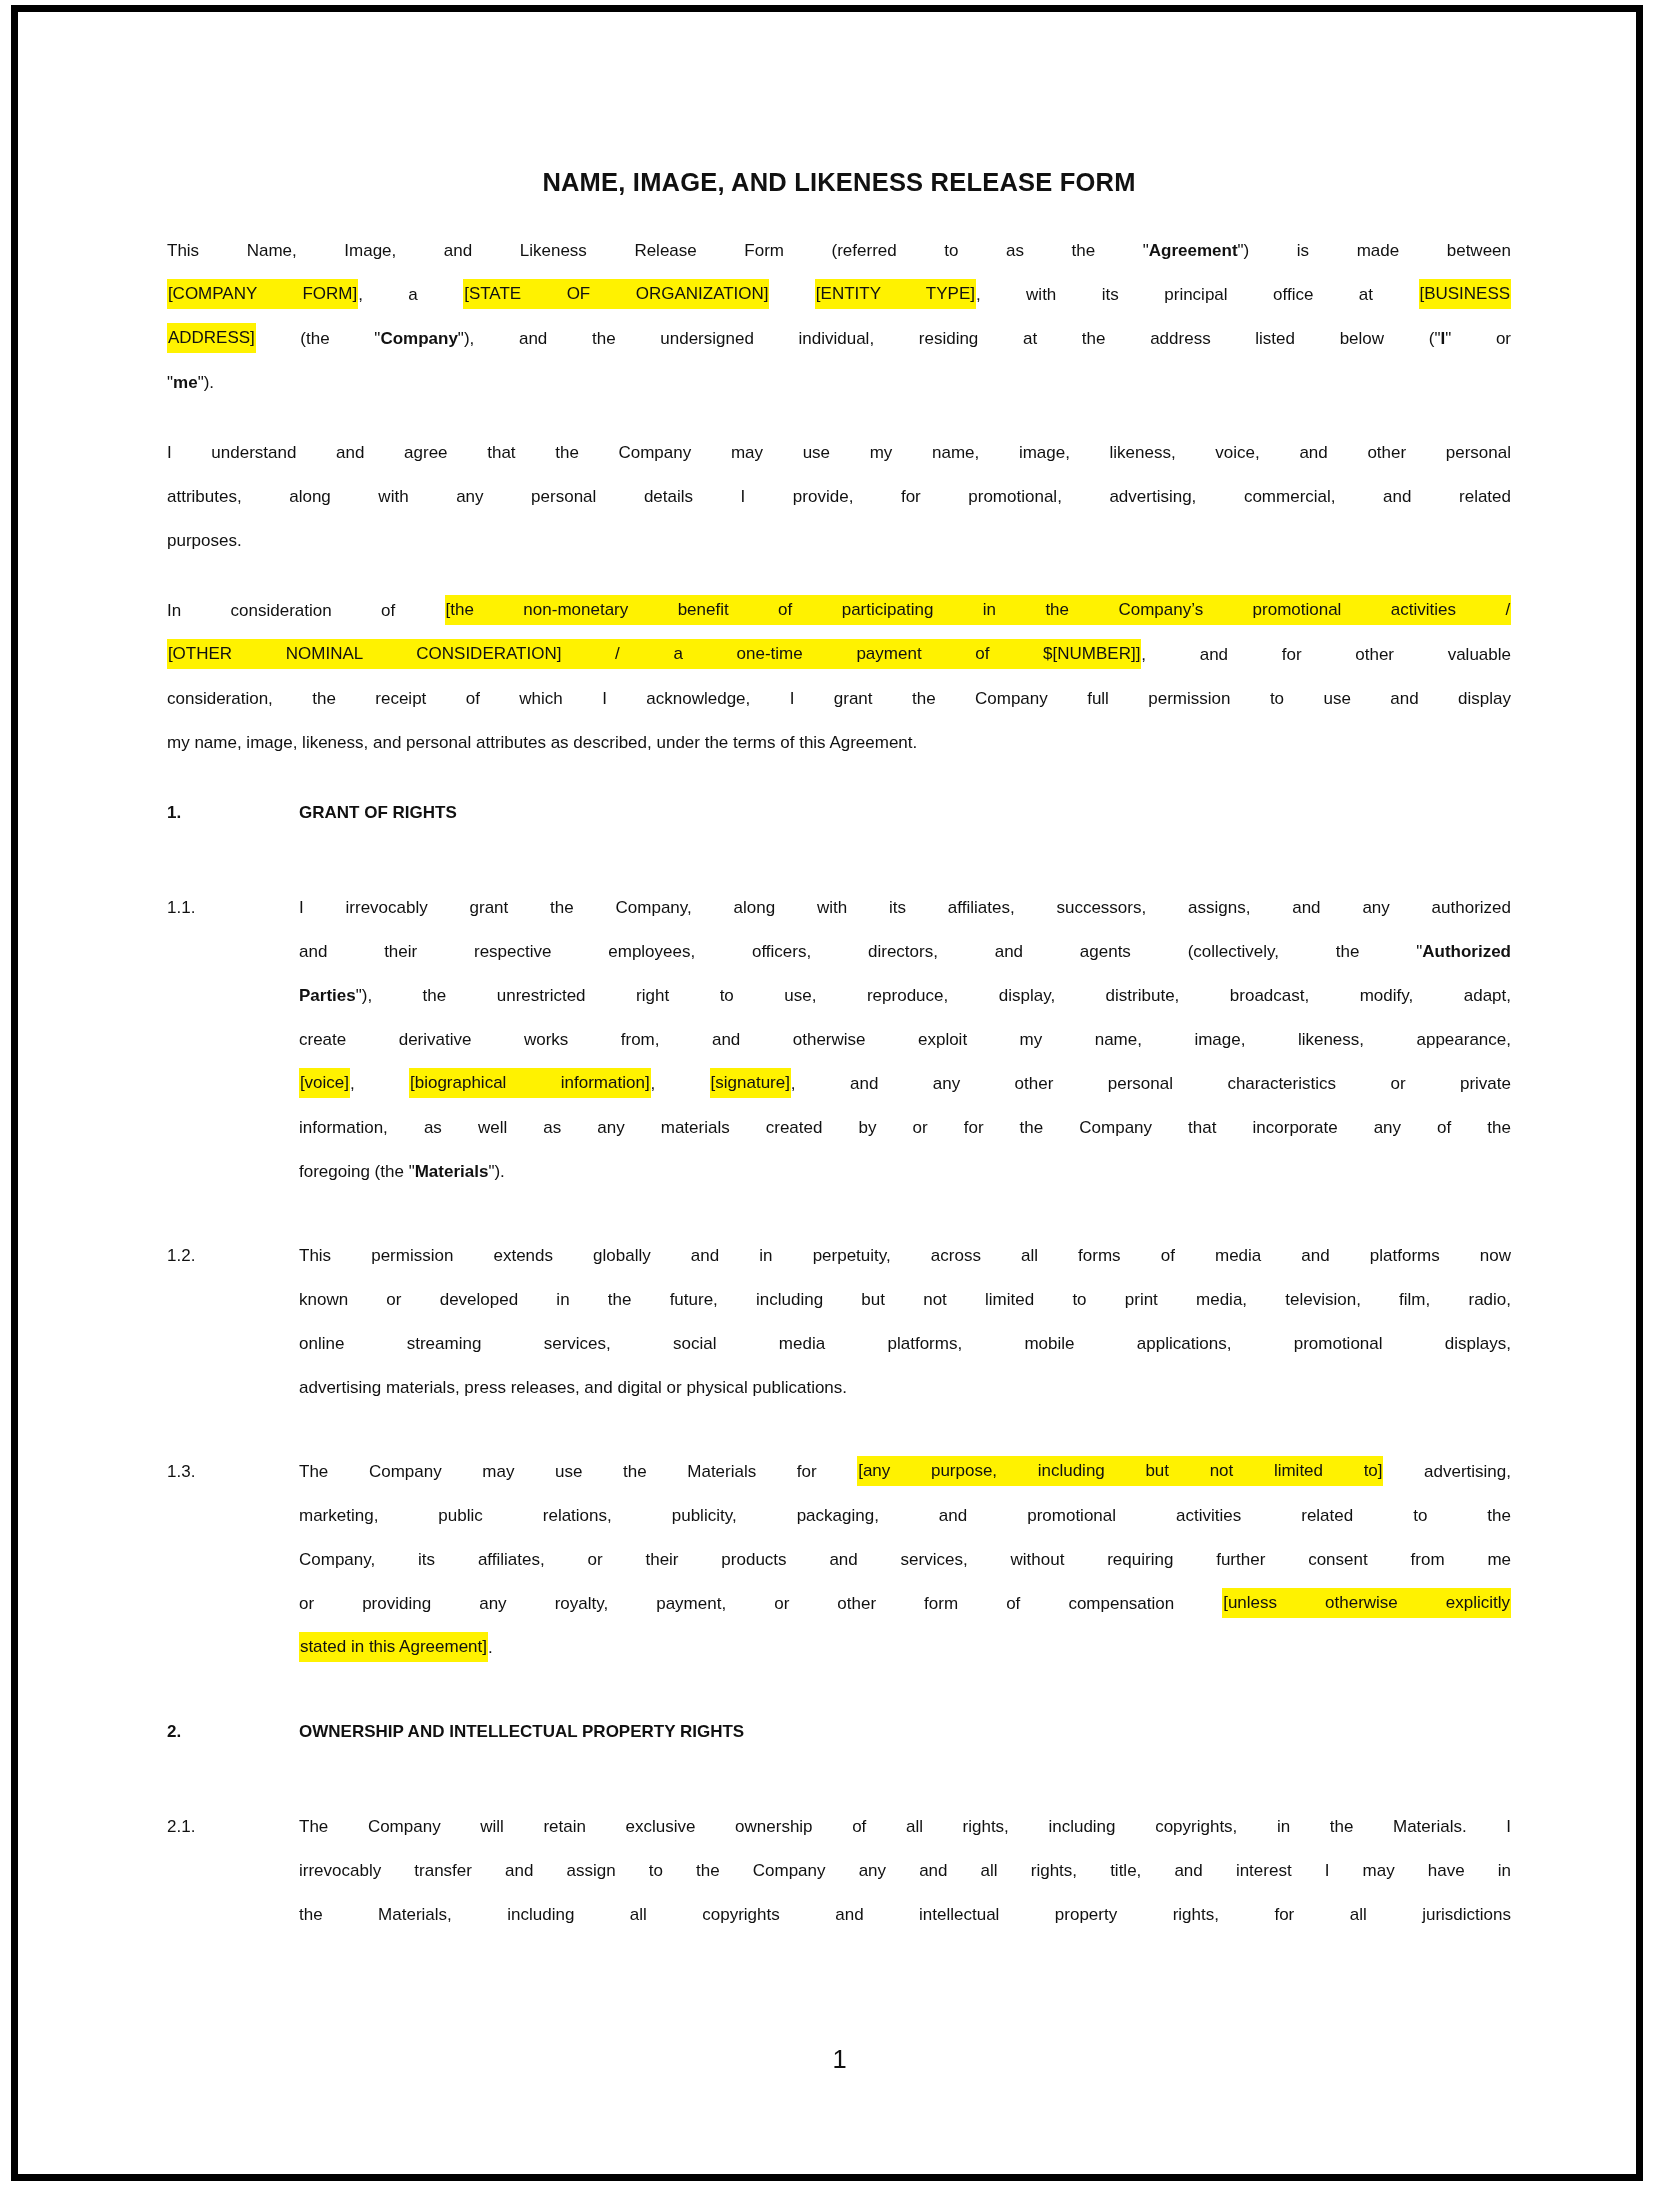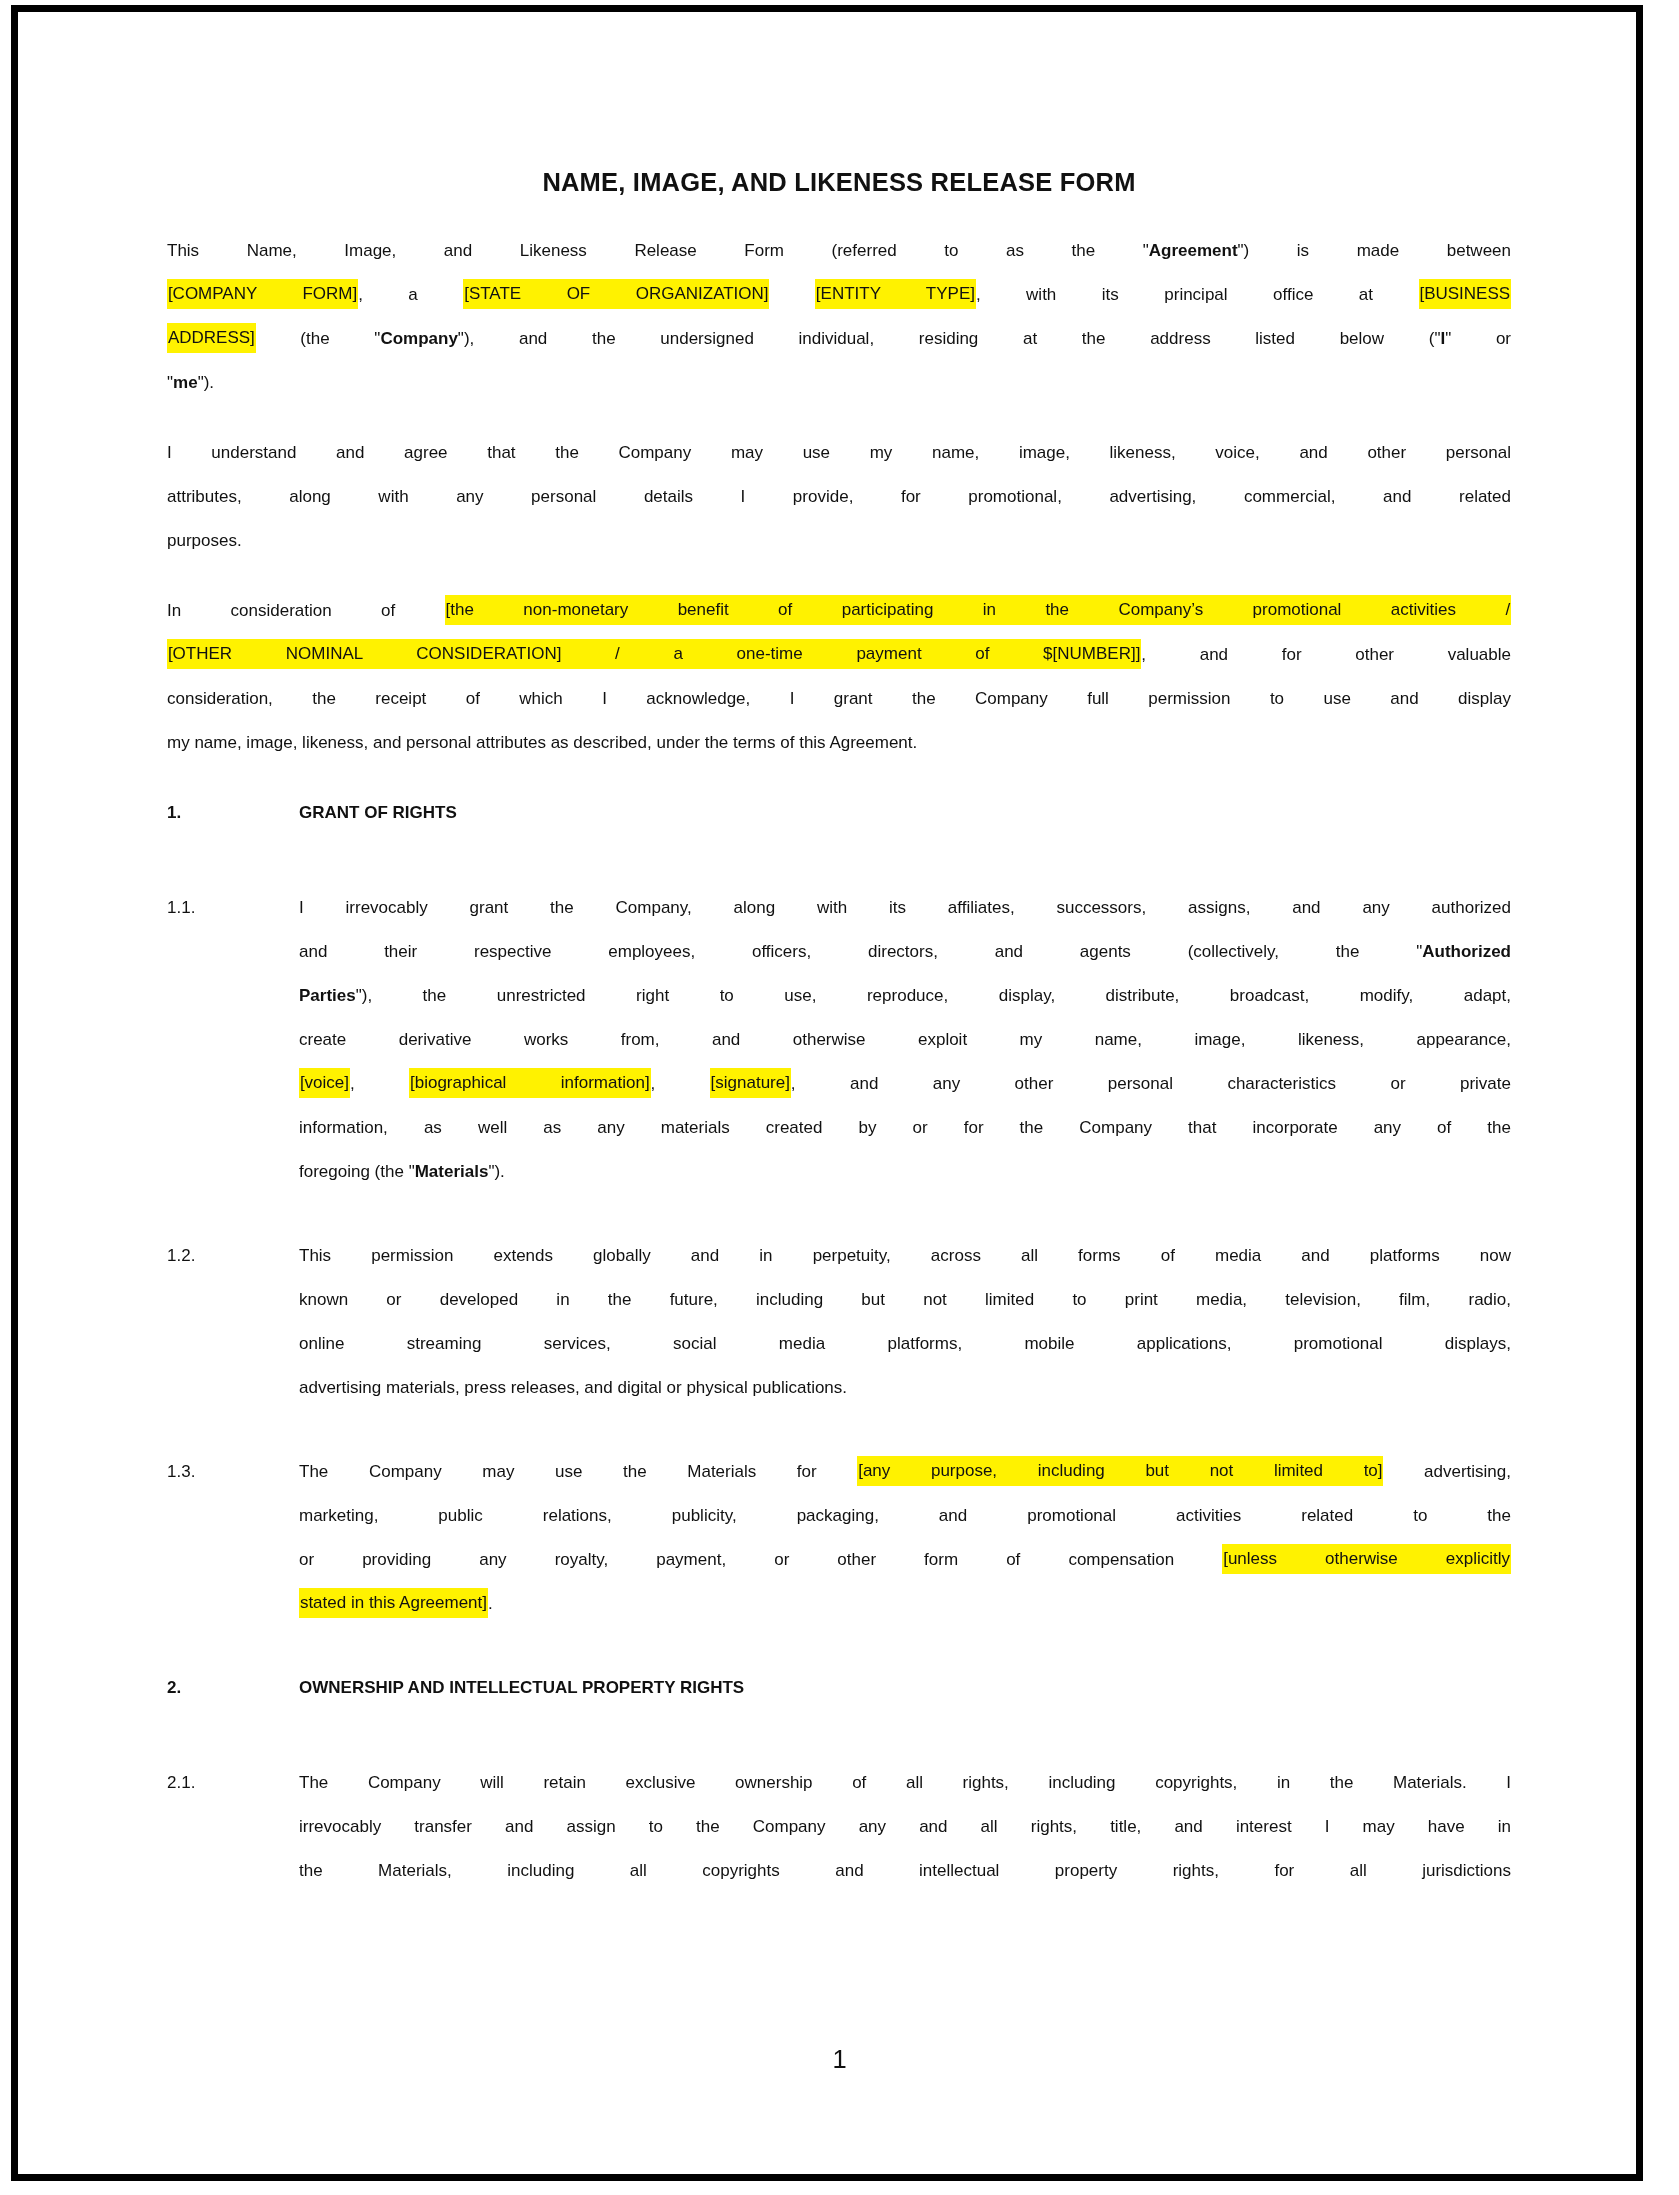--- a/index.html
+++ b/index.html
@@ -92,20 +92,21 @@
           <div class="line"><span>known or developed in the future, including but not limited to print media, television, film, radio,</span></div>
           <div class="line"><span>online streaming services, social media platforms, mobile applications, promotional displays,</span></div>
           <div class="line end"><span>advertising materials, press releases, and digital or physical publications.</span></div>
         </div>
       </div>
       <div class="block clause">
         <span class="num">1.3.</span>
         <div class="txt">
           <div class="line"><span>The Company may use the Materials for </span><span class="hl">[any purpose, including but not limited to]</span><span> advertising,</span></div>
           <div class="line"><span>marketing, public relations, publicity, packaging, and promotional activities related to the</span></div>
+          <div class="line"><span>Company, its affiliates, or their products and services, without requiring further consent from me</span></div>
           <div class="line"><span>or providing any royalty, payment, or other form of compensation </span><span class="hl">[unless otherwise explicitly</span></div>
           <div class="line end"><span class="hl">stated in this Agreement]</span><span>.</span></div>
         </div>
       </div>
       <div class="block heading">
         <span class="num">2.</span>
         <div class="txt">
           <div class="line end"><span>OWNERSHIP AND INTELLECTUAL PROPERTY RIGHTS</span></div>
         </div>
       </div>

